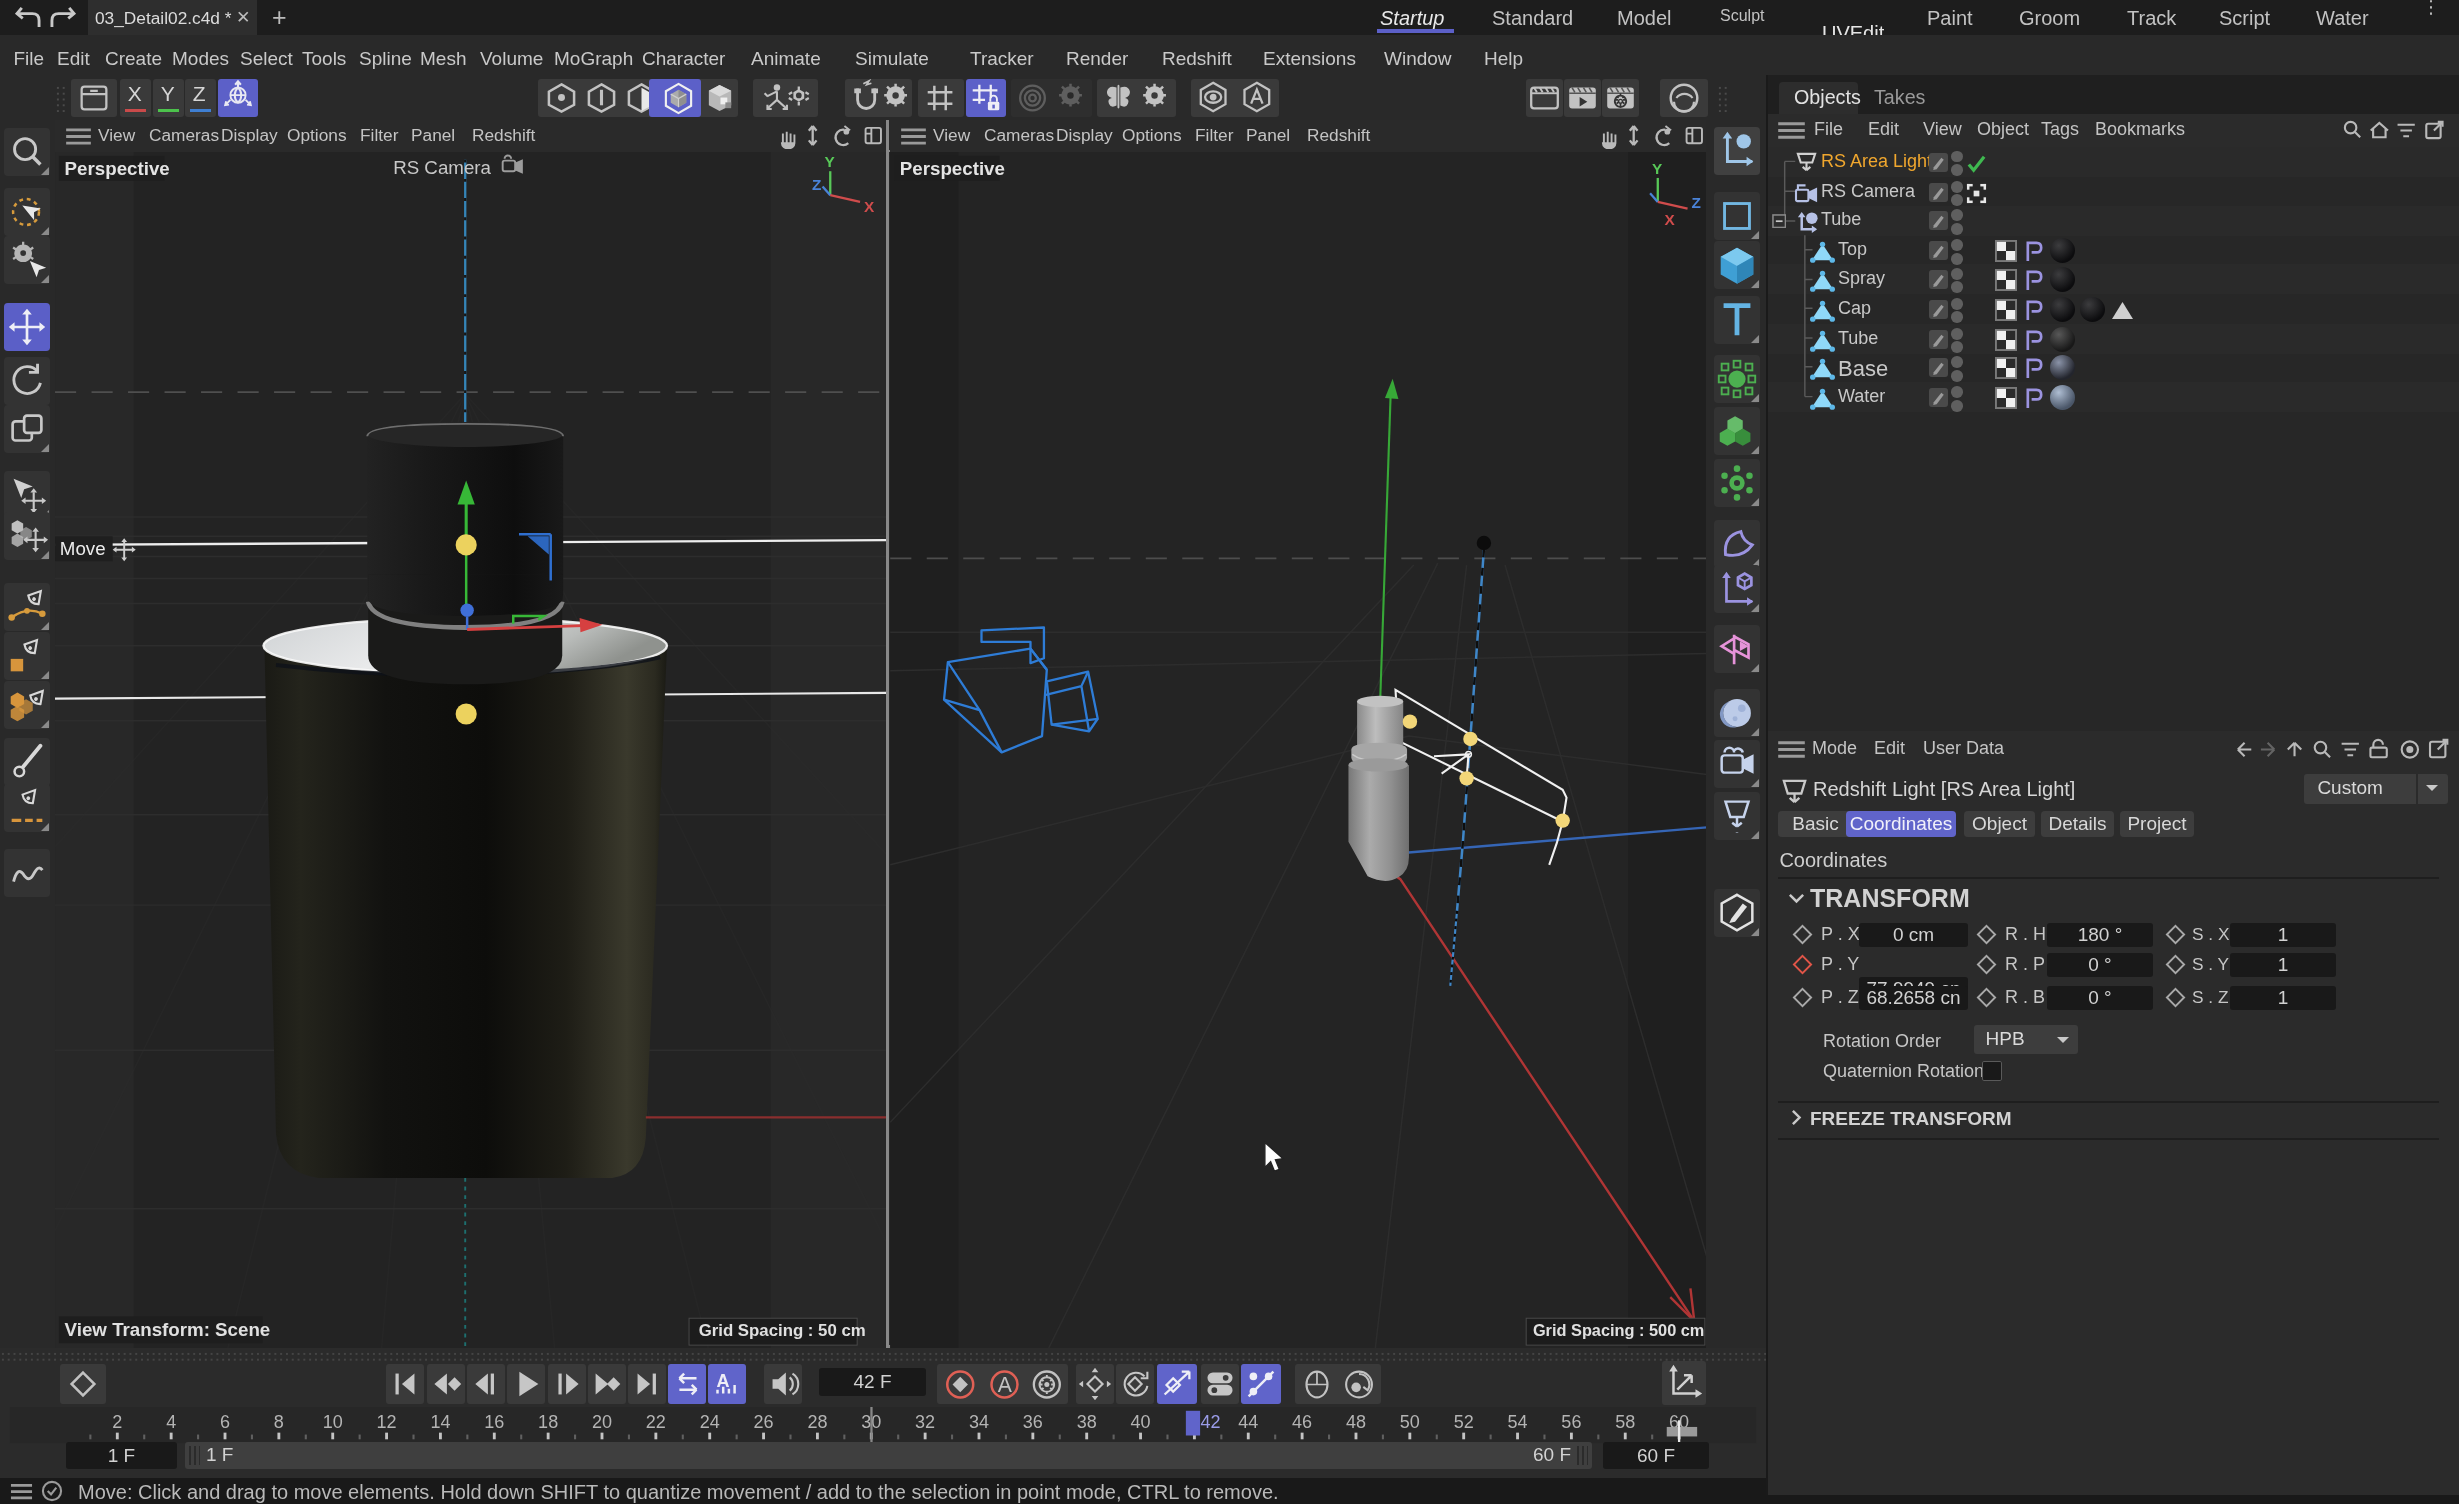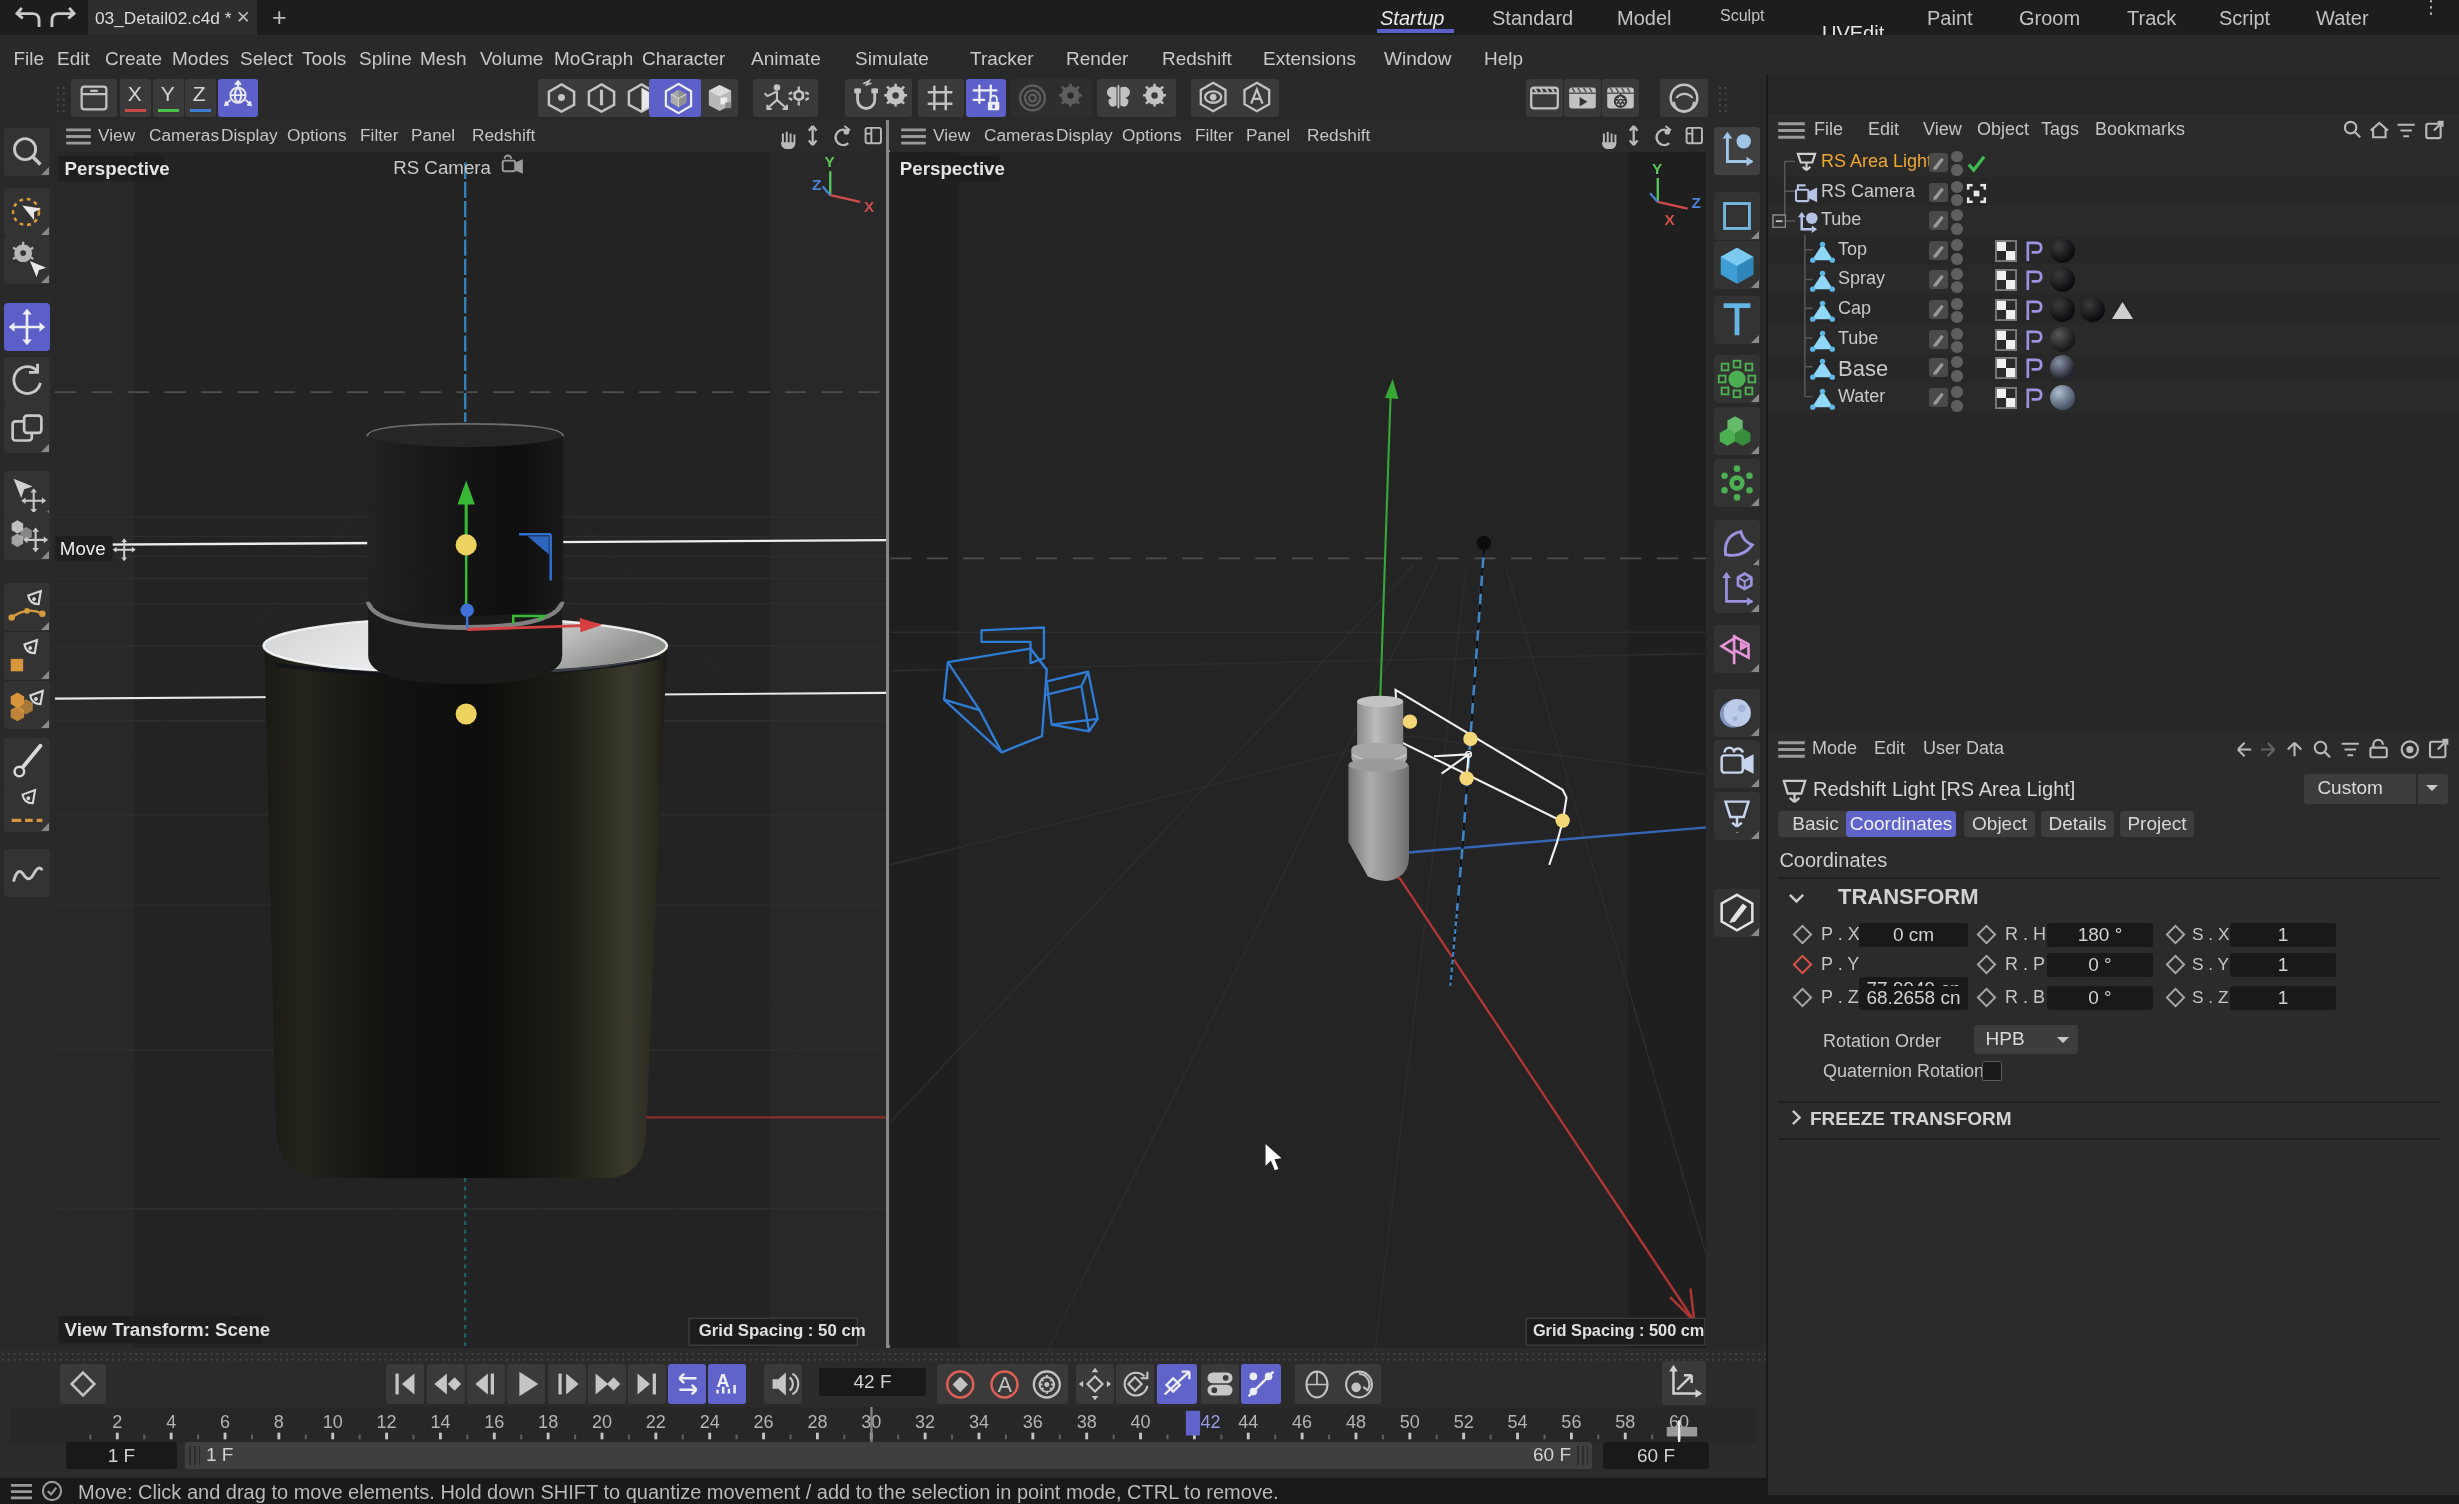--- a/index.html
+++ b/index.html
@@ -717,20 +717,25 @@
   </div>
   <div class="abs lt corner" style="left:7.7px;top:769px;width:46px;height:48px;">
     <svg width="46" height="48" viewBox="0 0 48 50">
           <path d="M24 6 L40 15 V34 L24 43 L8 34 V15 Z" fill="none" stroke="#e3e3e3" stroke-width="2.6"></path>
           <path d="M18 31 L30 15 l4.5 3.5 L22 34 l-6 1.5 Z" fill="#e3e3e3"></path>
         </svg>
   </div>
 </div>
 <div class="abs" style="left:1766px;top:75px;width:694px;height:1430px;background:#262626;">
 
+  <div class="abs" style="left:0;top:0;width:694px;height:39px;background:#1f1f1f;">
+    <div class="abs" style="left:12.5px;top:6.7px;width:79px;height:33px;background:#2d2d2d;border-radius:3.8px 3.8px 0 0;"></div>
+    <div class="txt" style="left:28px;top:10.6px;font-size:19.7px;color:#e2e2e2;">Objects</div>
+    <div class="txt" style="left:108px;top:10.6px;font-size:19.7px;color:#9a9a9a;">Takes</div>
+  </div>
 
   <div class="abs" style="left:0;top:39px;width:694px;height:33px;background:#2b2b2b;">
     <svg class="abs" style="left:10.6px;top:6.7px;" width="29" height="19" viewBox="0 0 30 20">
           <path d="M1 3 H29 M1 10 H29 M1 17 H29" stroke="#9a9a9a" stroke-width="3.2"></path>
         </svg>
     <div class="txt" style="left:48px;top:4.8px;font-size:18px;color:#c4c4c4;">File</div>
     <div class="txt" style="left:102px;top:4.8px;font-size:18px;color:#c4c4c4;">Edit</div>
     <div class="txt" style="left:157px;top:4.8px;font-size:18px;color:#c4c4c4;">View</div>
     <div class="txt" style="left:211px;top:4.8px;font-size:18px;color:#c4c4c4;">Object</div>
     <div class="txt" style="left:275px;top:4.8px;font-size:18px;color:#c4c4c4;">Tags</div>
@@ -1009,21 +1014,21 @@
     <div class="abs btnr" style="left:11.5px;top:44px;width:76px;">Basic</div>
     <div class="abs btnr" style="left:80px;top:44px;width:110px;background:#6064ca;color:#f0f0fa;">Coordinates</div>
     <div class="abs btnr" style="left:198px;top:44px;width:71px;">Object</div>
     <div class="abs btnr" style="left:275px;top:44px;width:73px;">Details</div>
     <div class="abs btnr" style="left:354px;top:44px;width:74px;">Project</div>
     <div class="txt" style="left:13.4px;top:82px;font-size:20px;color:#cecece;">Coordinates</div>
     <div class="abs" style="left:11.5px;top:110px;width:661px;height:1.9px;background:#1e1e1e;"></div>
     <svg class="abs" style="left:21px;top:123px;" width="19" height="15.4" viewBox="0 0 20 16">
           <path d="M3 5 L10 12 L17 5" fill="none" stroke="#c9c9c9" stroke-width="2.6"></path>
         </svg>
-    <div class="txt" style="left:44px;top:117px;font-size:22px;font-weight:bold;color:#d2d2d2;margin-left:28px;">TRANSFORM</div>
+    <div class="txt" style="left:44px;top:117px;font-size:25px;font-weight:bold;color:#d2d2d2;">TRANSFORM</div>
     <div id="fields">
           <svg class="abs" style="left:26px;top:157px;" width="21" height="21" viewBox="0 0 22 22">
             <path d="M11 2 L20 11 L11 20 L2 11 Z" fill="none" stroke="#a9a9a9" stroke-width="2"></path>
           </svg>
           <div class="txt" style="left:55px;top:157px;font-size:18px;color:#c6c6c6;">P . X</div>
           <div class="abs" style="left:93px;top:156px;width:109px;height:24px;background:#191919;border-radius:2.9px;text-align:center;font-size:19px;color:#d2d2d2;line-height:24px;overflow:hidden;">0 cm</div>
           <svg class="abs" style="left:210px;top:157px;" width="21" height="21" viewBox="0 0 22 22">
             <path d="M11 2 L20 11 L11 20 L2 11 Z" fill="none" stroke="#a9a9a9" stroke-width="2"></path>
           </svg>
           <div class="txt" style="left:239px;top:157px;font-size:18px;color:#c6c6c6;">R . H</div>

